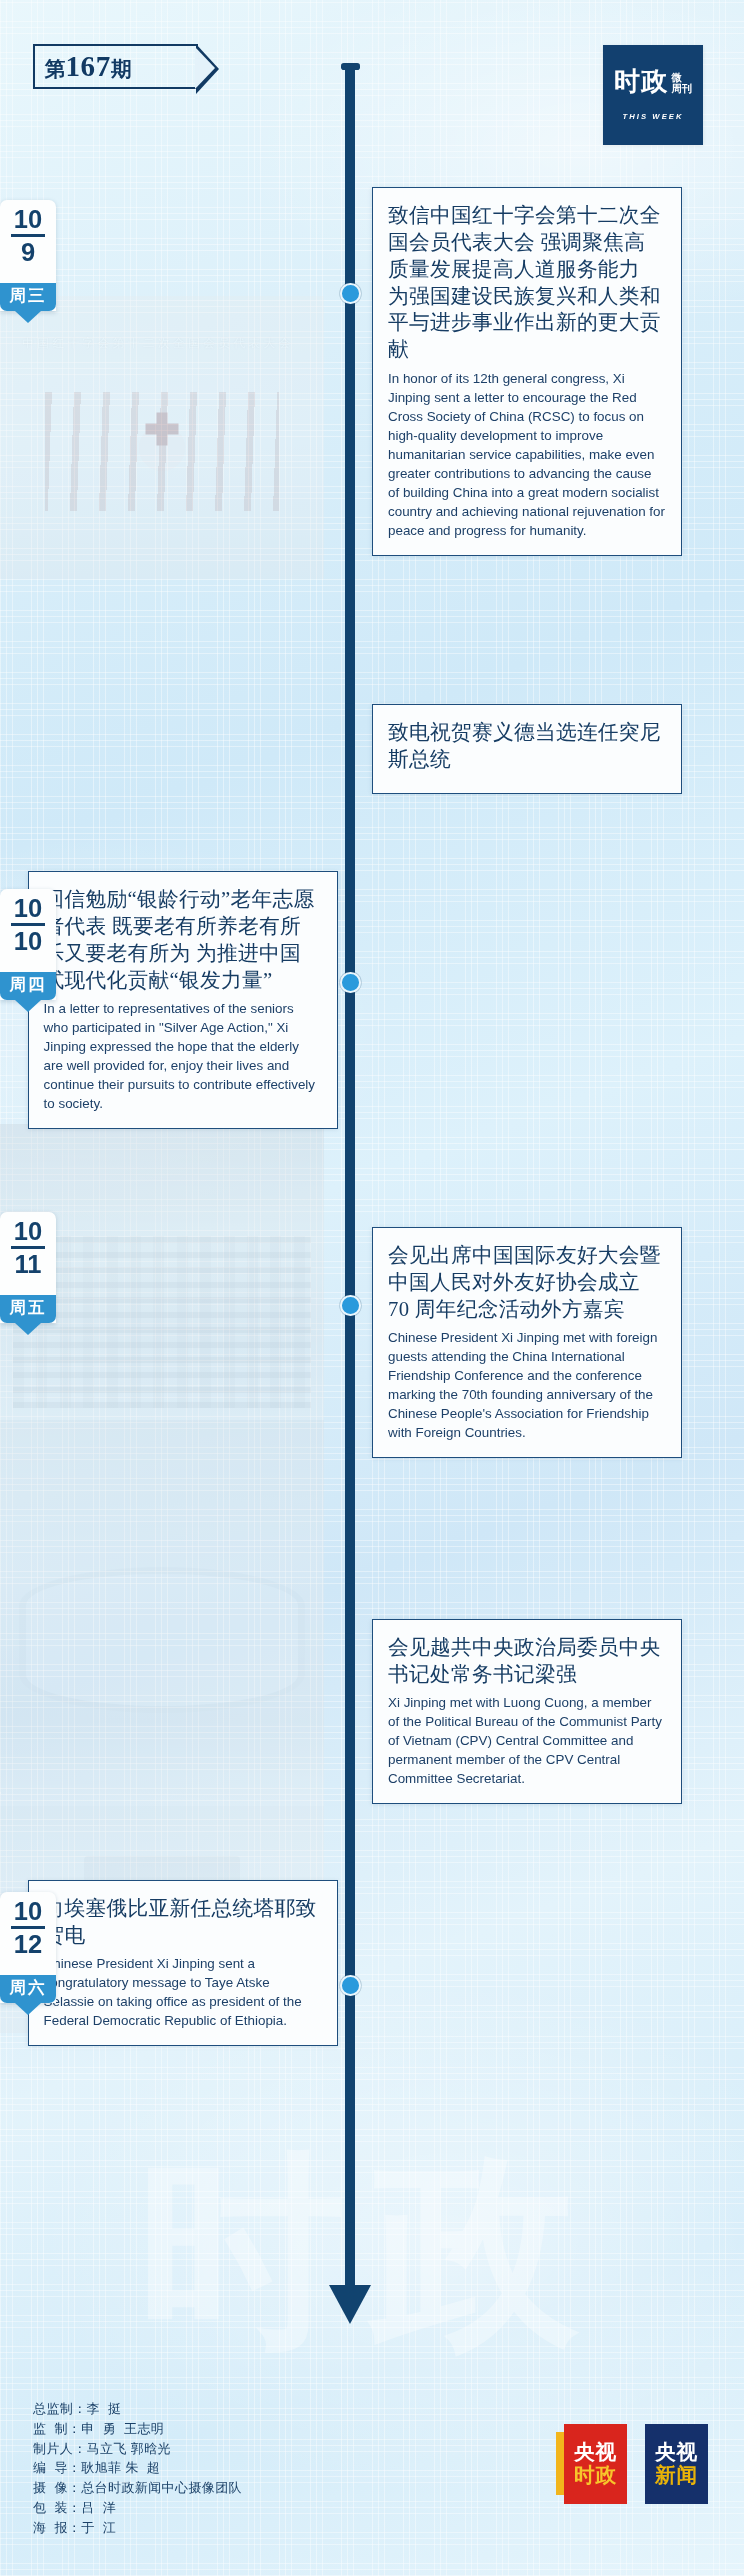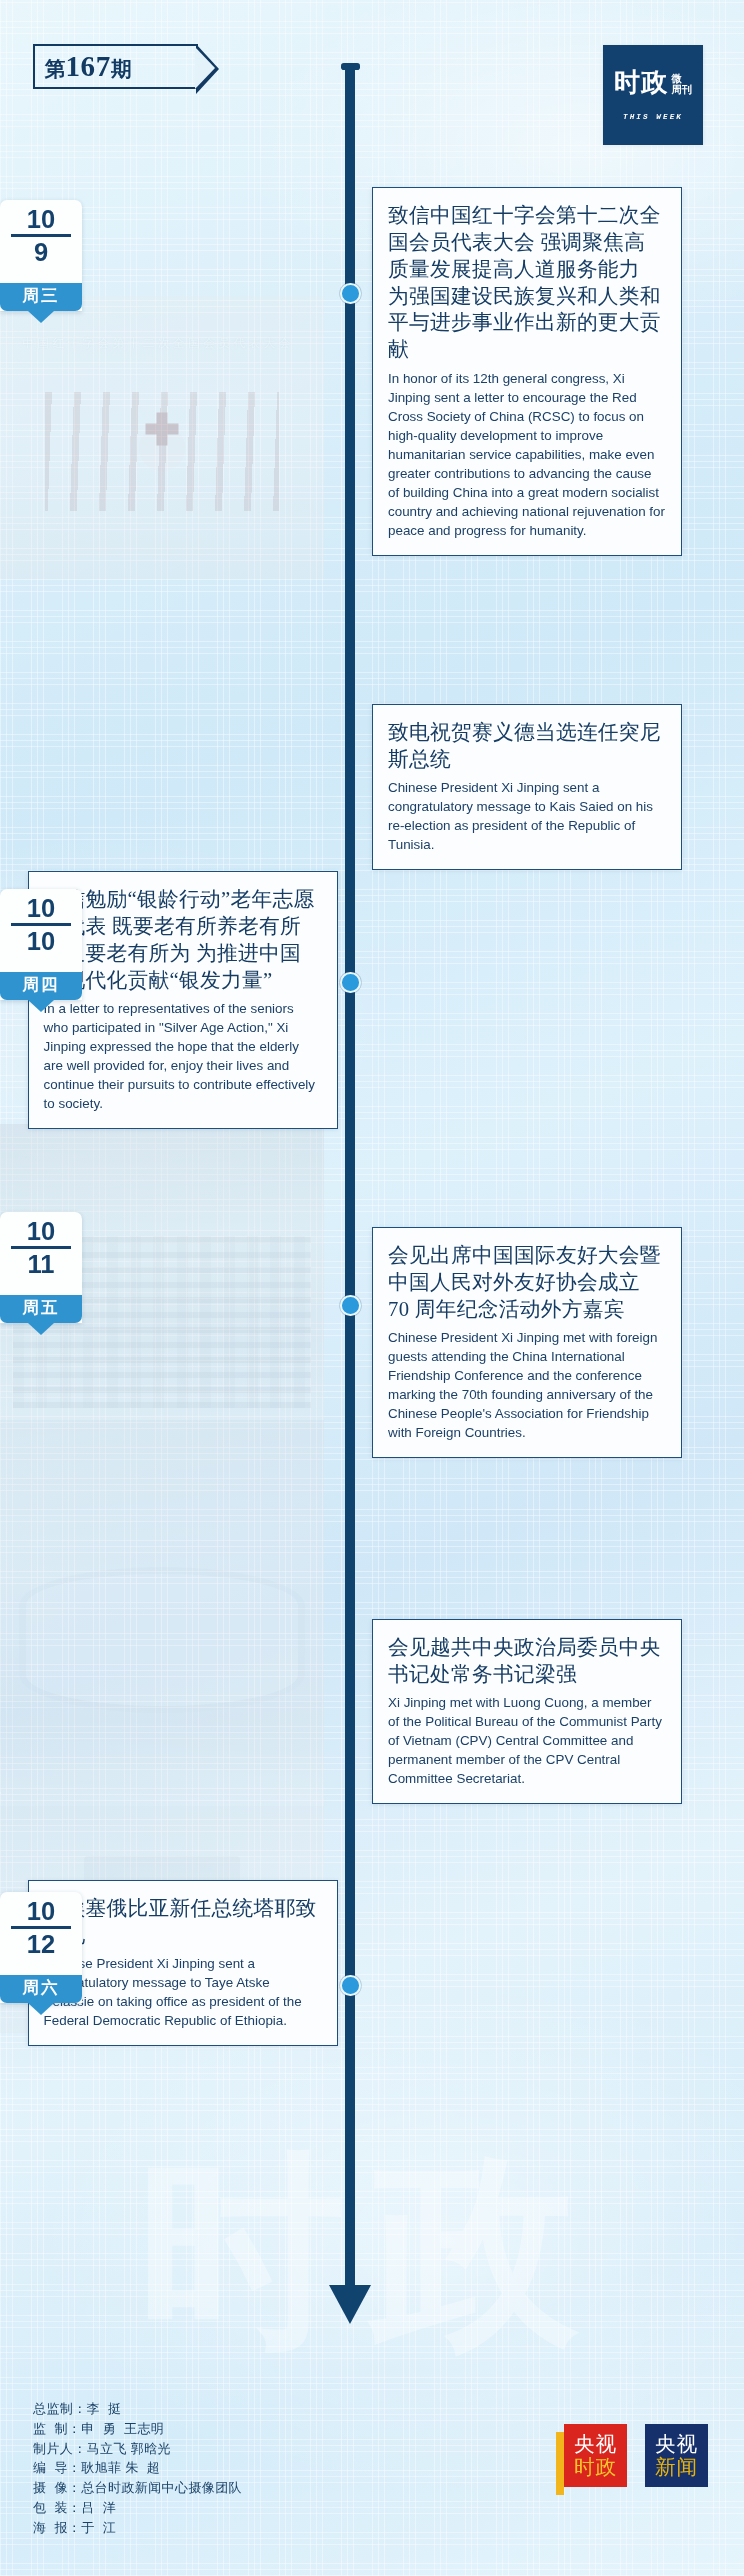--- a/index.html
+++ b/index.html
@@ -121,21 +121,21 @@
     box-shadow:0 1.4px 4.1px rgba(0,0,0,.10);
   }
   .brand-logo .cn{
     color:#fff; font-family:"Liberation Serif", serif; font-weight:700;
     font-size:26px; line-height:1.0; letter-spacing:1.4px;
     display:flex; align-items:flex-end; gap:2.8px;
   }
   .brand-logo .cn .side{font-size:10.3px; line-height:1.05; letter-spacing:0;}
   .brand-logo .en{
     color:#fff; font-size:7.6px; letter-spacing:2.1px; font-weight:700;
-    font-family:Liberation Mono, monospace; font-style:italic; margin-top:17px;
+    font-family:Liberation Sans, sans-serif; font-style:italic; margin-top:17px;
   }
 
   
   .axis{
     position:absolute; left:345px; top:66px;
     width:9.7px; height:2221px;
     background:#11436f;
   }
   .axis-head{
     position:absolute; left:341px; top:63px;
@@ -150,21 +150,21 @@
 
   .dot{
     position:absolute; left:340px;
     width:20.7px; height:20.7px; border-radius:50%;
     background:#2a9adc; border:2.1px solid #eaf6fd;
     box-shadow:0 0 0 0.7px rgba(20,70,110,.25);
   }
 
   
   .date{
-    position:absolute; width:82px;
+    position:absolute; width:56px;
     background:#fdfefe;
     border-radius:6.9px 6.9px 0 0;
     box-shadow:0 1.4px 4.1px rgba(28,70,105,.18);
     text-align:center;
     z-index:5;
   }
   .date .m, .date .d{
     font-family:"Liberation Sans", sans-serif;
     font-weight:700; font-size:25.5px; color:#14426c; line-height:1.02;
   }
@@ -206,23 +206,23 @@
   
   .credits{
     position:absolute; left:33px; top:2399px;
     font-size:13px; line-height:1.52; color:#1b4168;
     letter-spacing:0.4px; white-space:pre;
   }
   .foot-logos{
     position:absolute; right:36px; top:2424px;
     display:flex; gap:18px; align-items:flex-start;
   }
-  .flogo{ position:relative; width:63px; height:63px;
+  .flogo{ position:relative; width:63px; height:80px;
     display:flex; flex-direction:column; align-items:center; justify-content:center;
-    font-family:"Liberation Sans", sans-serif; font-weight:400;
+    font-family:"Liberation Sans", sans-serif; font-weight:700;
     line-height:1.0;
   }
   .flogo .r1{font-size:20.7px; letter-spacing:0.7px;}
   .flogo .r2{font-size:20.7px; letter-spacing:0.7px; margin-top:2.1px;}
   .flogo.red{background:#d9251d; color:#fff;}
   .flogo.red:before{content:""; position:absolute; left:-7.6px; top:7.6px;
     width:7.6px; height:63px; background:#f2b51c;}
   .flogo.red .r2{color:#f7c52b;}
   .flogo.navy{background:#15306b; color:#fff;}
   .flogo.navy .r2 .a{color:#eab308;}
@@ -306,21 +306,20 @@
 </div>
 <div class="dot" style="top:1975px"></div>
 
 <div class="card right" style="top:187px">
   <h2>致信中国红十字会第十二次全国会员代表大会 强调聚焦高质量发展提高人道服务能力 为强国建设民族复兴和人类和平与进步事业作出新的更大贡献</h2>
   <p>In honor of its 12th general congress, Xi Jinping sent a letter to  encourage the Red Cross Society of China (RCSC) to focus on high-quality development to improve humanitarian service capabilities, make even greater contributions to advancing the cause of building China into a great modern socialist country and achieving national rejuvenation for peace and progress for humanity.</p>
 </div>
 
 <div class="card right" style="top:704px">
   <h2>致电祝贺赛义德当选连任突尼斯总统</h2>
-  <p>Chinese President Xi Jinping sent a congratulatory message to Kais Saied on his re-election as president of the Republic of Tunisia.</p>
 </div>
 
 <div class="card left" style="top:871px">
   <h2>回信勉励“银龄行动”老年志愿者代表 既要老有所养老有所乐又要老有所为 为推进中国式现代化贡献“银发力量”</h2>
   <p>In a letter to representatives of the seniors who participated in "Silver Age Action," Xi Jinping expressed the hope that the elderly are well provided for, enjoy their lives and continue their pursuits to contribute effectively to society.</p>
 </div>
 
 <div class="card right" style="top:1227px">
   <h2>会见出席中国国际友好大会暨中国人民对外友好协会成立 70 周年纪念活动外方嘉宾</h2>
   <p>Chinese President Xi Jinping met with foreign guests attending the China International Friendship Conference and the conference marking the 70th founding anniversary of the Chinese People's Association for Friendship with Foreign Countries.</p>

